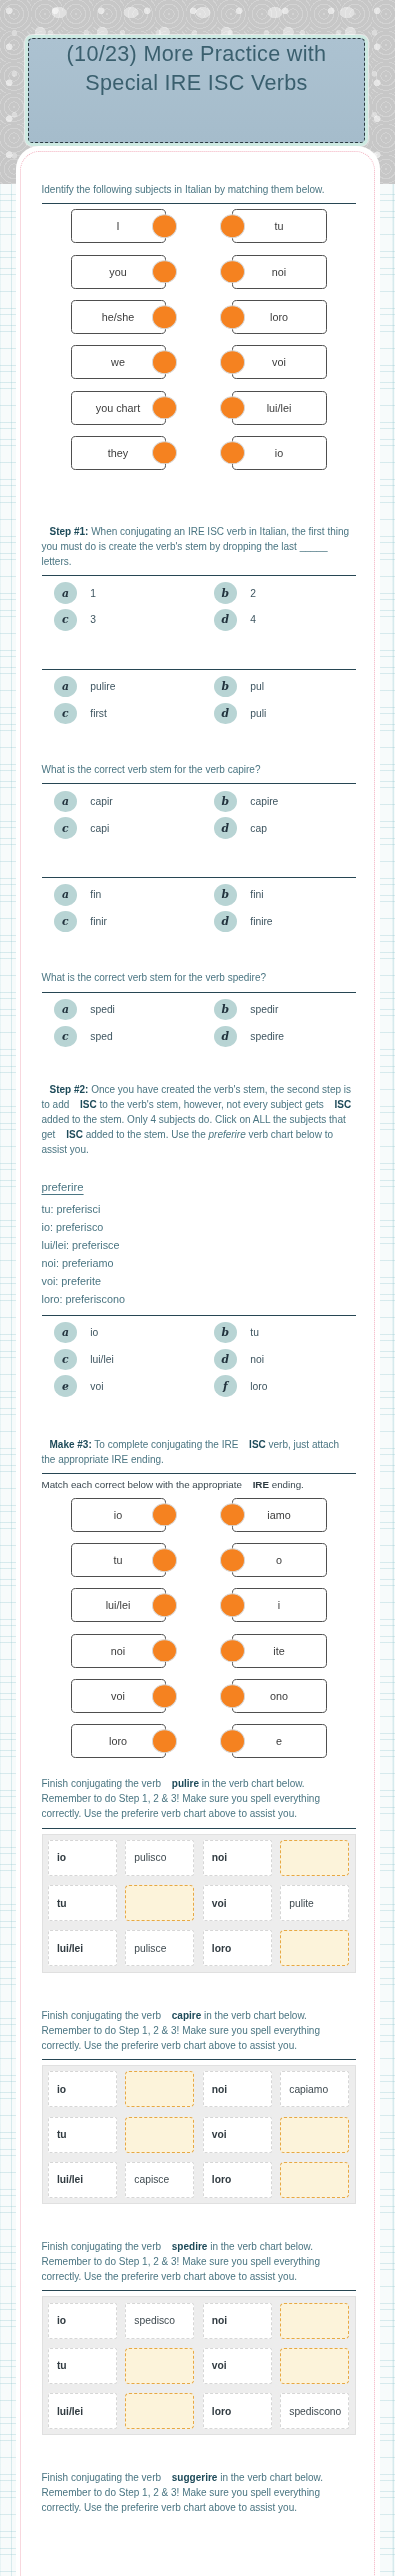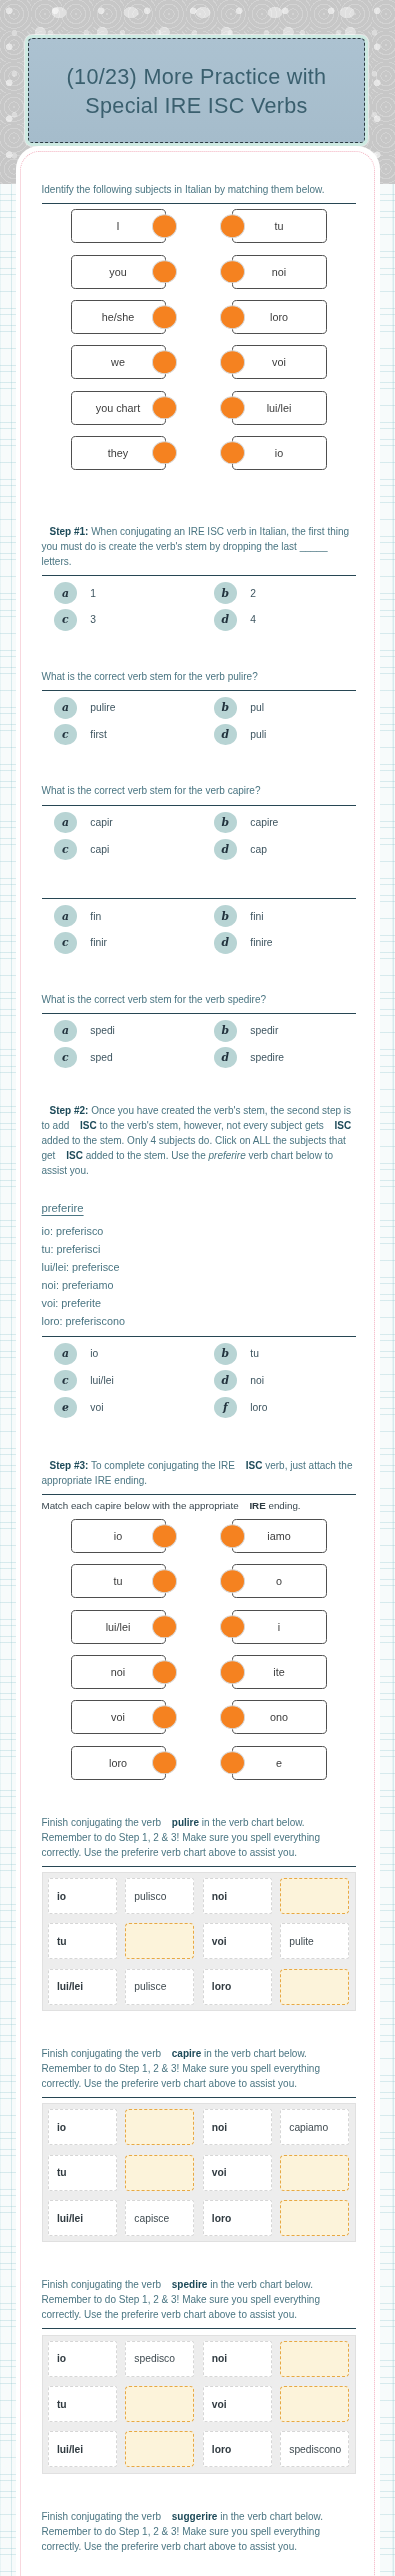--- a/index.html
+++ b/index.html
@@ -24,21 +24,21 @@
     background-size:46px 36px,62px 46px,72px 57px,36px 41px,31px 31px;
   }
   .header-wrap{
     position:absolute;left:25px;top:35px;width:343px;height:111px;box-sizing:border-box;
     background:#cdeae2;border-radius:7.2px;padding:3.1px;
     box-shadow:0 0 0 1px rgba(255,255,255,.55);z-index:3;
   }
   .header-box{
     width:100%;height:100%;box-sizing:border-box;border:1.5px dashed #2a3940;border-radius:4.6px;
     background:linear-gradient(180deg,#acc2d1 0%,#a5bccb 100%);
-    display:flex;align-items:center;justify-content:center;text-align:center;
+    display:flex;justify-content:center;text-align:center;
   }
   .title{
     color:#3a5f6e;font-size:21.6px;line-height:29px;font-weight:300;
     font-stretch:condensed;letter-spacing:0.3px;
   }
   .card{
     position:absolute;left:15.5px;top:146px;width:364px;height:3303px;box-sizing:border-box;
     background:#ffffff;border-radius:23px;z-index:2;overflow:hidden;
   }
   .card-border{
@@ -82,21 +82,21 @@
   .sec-step3{margin-top:40px;}
   
   .pref-title{margin-top:23px;font-size:11.3px;text-decoration:underline;text-underline-offset:2.6px;}
   .pref-lines{margin-top:5.2px;}
   .pref-line{line-height:18px;font-size:10.8px;}
   
   .match-prompt{margin-top:4.1px;font-size:9.8px;color:#39474f;font-weight:400;line-height:14.4px;}
   .match-prompt b{font-weight:700;color:#2e3b42;padding-left:8px;}
   
   .chart-block{margin-top:35px;}
-  .chart-block.first{margin-top:35px;}
+  .chart-block.first{margin-top:18px;}
   .vgrid{
     margin-top:5.2px;background:#ededed;border:0.5px solid #e0e0e0;
     display:grid;grid-template-columns:repeat(4,1fr);gap:9.3px 8.2px;padding:5.2px;
   }
   .cell{
     height:36px;box-sizing:border-box;background:#fff;border:1px dashed #d6d6d6;border-radius:2.1px;
     display:flex;align-items:center;padding-left:8.2px;font-size:10.3px;color:#3f4a50;
   }
   .cell.pron{font-weight:700;color:#313b41;}
   .cell.empty{background:#fcf3da;border:1px dashed #e7a843;border-radius:4.1px;}
@@ -203,21 +203,20 @@
             <span class="optlabel">3</span>
           </div>
         <div class="opt">
             <span class="chip">d</span>
             <span class="optlabel">4</span>
           </div>
       </div>
     </section>
 
     <section class="sec-q">
-      <div class="qheading light"><span>What is the correct verb stem for the verb pulire?</span></div>
       <div class="qhr"></div>
       <div class="opts">
         <div class="opt">
             <span class="chip">a</span>
             <span class="optlabel">pulire</span>
           </div>
         <div class="opt">
             <span class="chip">b</span>
             <span class="optlabel">pul</span>
           </div>
@@ -299,22 +298,22 @@
           </div>
       </div>
     </section>
 
     <section class="sec-step2">
       <div class="qheading light">
         <span class="steplabel">Step #2:</span><span> Once you have created the verb's stem, the second step is to add </span><span class="bold-seg">ISC</span><span> to the verb's stem, however, not every subject gets </span><span class="bold-seg">ISC</span><span> added to the stem. Only 4 subjects do. Click on ALL the subjects that get </span><span class="bold-seg">ISC</span><span> added to the stem. Use the </span><span class="ital-seg">preferire</span><span> verb chart below to assist you.</span>
       </div>
       <div class="pref-title light">preferire</div>
       <div class="pref-lines">
+        <div class="pref-line light">tu: preferisci</div>
         <div class="pref-line light">io: preferisco</div>
-        <div class="pref-line light">tu: preferisci</div>
         <div class="pref-line light">lui/lei: preferisce</div>
         <div class="pref-line light">noi: preferiamo</div>
         <div class="pref-line light">voi: preferite</div>
         <div class="pref-line light">loro: preferiscono</div>
       </div>
       <div class="qhr"></div>
       <div class="opts">
         <div class="opt">
             <span class="chip">a</span>
             <span class="optlabel">io</span>
@@ -337,24 +336,24 @@
           </div>
         <div class="opt">
             <span class="chip">f</span>
             <span class="optlabel">loro</span>
           </div>
       </div>
     </section>
 
     <section class="sec-step3">
       <div class="qheading light">
-        <span class="steplabel">Step #3:</span><span> To complete conjugating the IRE </span><span class="bold-seg">ISC</span><span> verb, just attach the appropriate IRE ending.</span>
-      </div>
-      <div class="qhr"></div>
-      <div class="match-prompt"><span>Match each capire below with the appropriate </span><b>IRE</b><span> ending.</span></div>
+        <span class="steplabel">Make #3:</span><span> To complete conjugating the IRE </span><span class="bold-seg">ISC</span><span> verb, just attach the appropriate IRE ending.</span>
+      </div>
+      <div class="qhr"></div>
+      <div class="match-prompt"><span>Match each correct below with the appropriate </span><b>IRE</b><span> ending.</span></div>
       <div class="match-grid">
         <div class="mrow">
           <div class="mbox">
               <span>io</span>
               <span class="dot dotR"></span>
             </div>
           <div class="mbox">
               <span class="dot dotL"></span>
               <span>iamo</span>
             </div>

